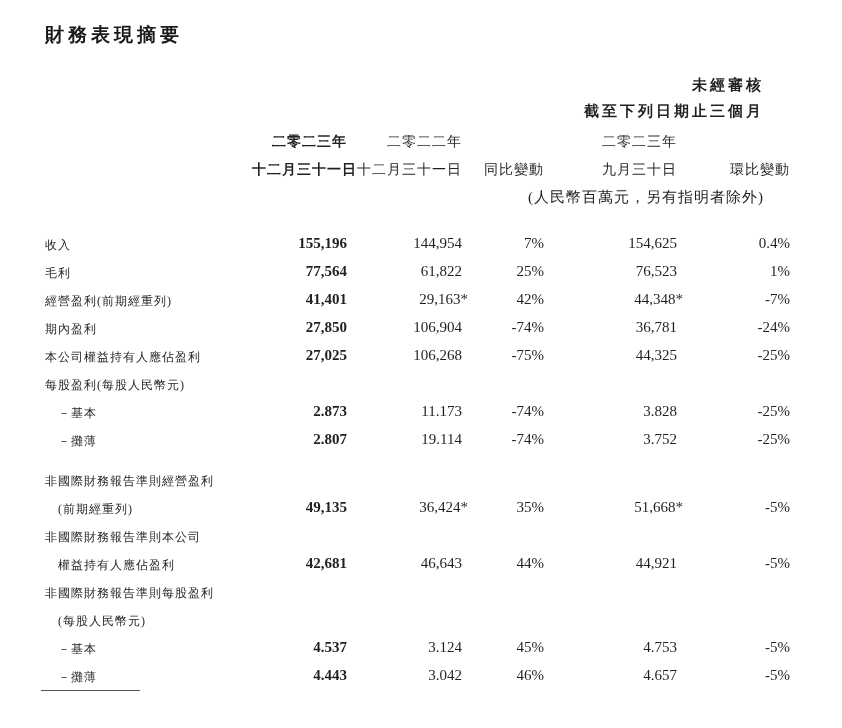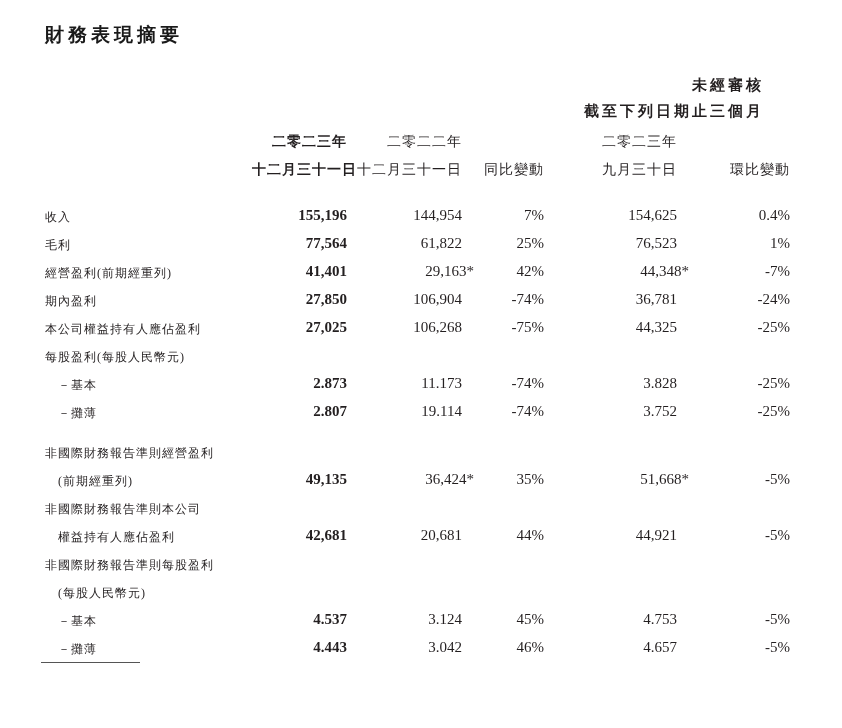--- a/index.html
+++ b/index.html
@@ -58,21 +58,21 @@
   tr.hrow td { height: 26px; }
   tr.years td { height: 30px; }
   tr.dates td { height: 28px; }
   tr.restated td { height: 28px; }
   tr.unitnote td { height: 28px; }
   tr.unitnote td.center { letter-spacing: 1px; }
   tr.gap td { height: 18px; }
   tr.data td { height: 28px; }
   tr.data td:nth-child(2) { font-weight: bold; }
   tr.spacer td { height: 12px; }
-  td.hang { position: relative; left: 12px; }
+  td.hang { position: relative; left: 6px; }
   .footnote-rule {
     margin: 6px 0 0 24px;
     width: 99px;
     border-top: 1.5px solid #555;
     height: 0;
   }
 </style>
 </head>
 <body>
 
@@ -107,20 +107,24 @@
         <td></td>
       </tr>
       <tr class="dates">
         <td></td>
         <td class="cjk b">十二月三十一日</td>
         <td class="cjk">十二月三十一日</td>
         <td class="cjk">同比變動</td>
         <td class="cjk">九月三十日</td>
         <td class="cjk">環比變動</td>
       </tr>
+      <tr class="unitnote">
+        <td></td>
+        <td colspan="5" class="center">(人民幣百萬元，另有指明者除外)</td>
+      </tr>
       <tr class="gap">
           <td colspan="6"></td>
         </tr>
 
       <tr class="data">
         <td class="lbl">收入</td>
         <td>155,196</td>
         <td>144,954</td>
         <td>7%</td>
         <td>154,625</td>
@@ -205,21 +209,21 @@
         <td class="lbl">非國際財務報告準則本公司</td>
         <td></td>
         <td></td>
         <td></td>
         <td></td>
         <td></td>
       </tr>
       <tr class="data">
         <td class="lbl ind">權益持有人應佔盈利</td>
         <td>42,681</td>
-        <td>20,681</td>
+        <td>46,643</td>
         <td>44%</td>
         <td>44,921</td>
         <td>-5%</td>
       </tr>
       <tr class="data">
         <td class="lbl">非國際財務報告準則每股盈利</td>
         <td></td>
         <td></td>
         <td></td>
         <td></td>

